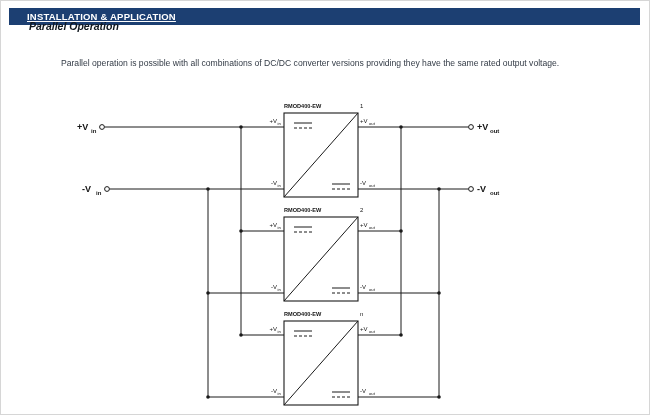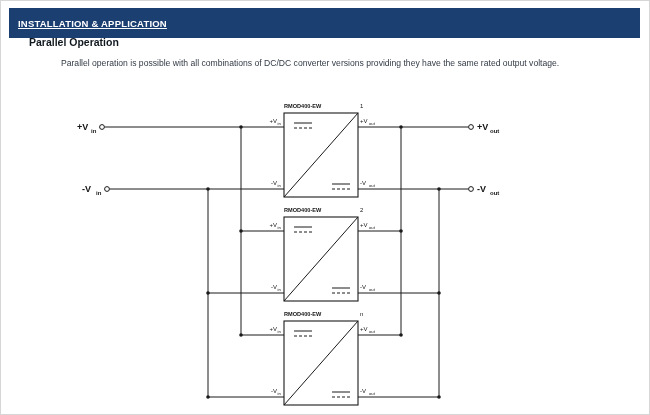--- a/index.html
+++ b/index.html
@@ -2,31 +2,32 @@
 <html><head>
 <meta charset="utf-8">
 <style>
   html,body{margin:0;padding:0;background:#e9e9e9;}
   .page{
     position:relative;width:650px;height:415px;background:#ffffff;
     border:1px solid #d6d6d6;box-sizing:border-box;overflow:hidden;
     font-family:"Liberation Sans", sans-serif;
   }
   .header-bar{
-    position:absolute;left:8px;top:7px;right:9px;height:30px;
-    background:#1c3f72;display:flex;align-items:center;padding-left:9px;
+    position:absolute;left:8px;top:7px;right:9px;height:17px;
+    background:#1c3f72;display:flex;align-items:center;padding-left:18px;
     box-sizing:border-box;
   }
   .header-title{
     color:#ffffff;font-size:9.5px;font-weight:bold;letter-spacing:.2px;
     text-decoration:underline;white-space:nowrap;
   }
   .section-title{
-    position:absolute;left:28px;top:35px;font-size:10.5px;font-weight:bold;
+    position:absolute;left:28px;top:19px;font-size:10.5px;font-weight:bold;
     color:#10181f;
+    font-style:italic;
   }
   .para{
     position:absolute;left:60px;top:56px;right:16px;
     font-size:8.6px;line-height:13.5px;color:#333b46;
   }
   .diagram-svg{position:absolute;left:0;top:0;width:650px;height:415px;}
   .wire{stroke:#1a1a1a;stroke-width:1;fill:none;}
   .dashline{stroke:#1a1a1a;stroke-width:1;fill:none;stroke-dasharray:3 2;}
   .modbox{fill:#ffffff;stroke:#1a1a1a;stroke-width:1.1;}
   .dot{fill:#1a1a1a;stroke:none;}

